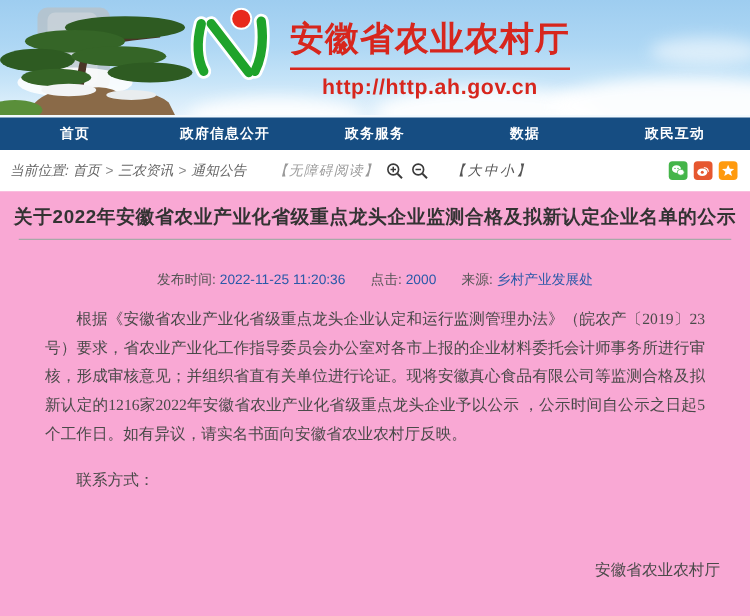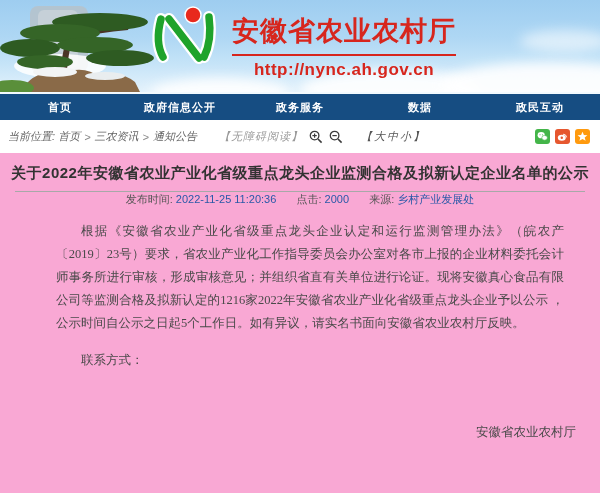--- a/index.html
+++ b/index.html
@@ -41,24 +41,24 @@
     align-items:center; justify-content:center; cursor:pointer; }
   .share-wechat { background:#44b549; }
   .share-weibo  { background:#e6572f; }
   .share-star   { background:#ff9a0e; }
 
   
   .content { width:600px; height:424px; background:#f9a8d4; overflow:hidden; }
   .art-title { margin-top:11px; text-align:center; font-size:15px; font-weight:bold;
     color:#333; letter-spacing:.5px; }
   .divider { margin:8px 15px 0 15px; border-top:1px solid #a8a8a8; }
-  .meta { margin-top:0; text-align:center; font-size:11px; color:#555; }
+  .meta { margin-top:24px; text-align:center; font-size:11px; color:#555; }
   .meta .v { color:#2959a8; }
   .meta .sp { display:inline-block; width:14px; }
-  .body-text { font-family:"Liberation Serif", serif; color:#4a4a4a; font-size:12.5px;margin-left:20px; }
+  .body-text { font-family:"Liberation Serif", serif; color:#4a4a4a; font-size:12.5px; }
   .para { margin:13px 36px 0 36px; line-height:23px; text-indent:2em; text-align:justify; }
   .contact { margin:14px 36px 0 36px; line-height:23px; text-indent:2em; }
   .signature { margin:50px 24px 0 0; text-align:right; line-height:20px; }
 </style>
 </head>
 <body>
 
 <div class="header">
   <div class="cloud c1"></div>
   <div class="cloud c2"></div>
@@ -92,21 +92,21 @@
     <g stroke="#1fa32b" stroke-width="7.5" stroke-linecap="round" fill="none">
       <path d="M15,13 C11,28 12,42 17,51"></path>
       <path d="M23,13 L53,52"></path>
       <path d="M63,11 C65,26 63,41 58,51"></path>
     </g>
     <circle cx="47" cy="9" r="8" fill="#e8291c" stroke="#ffffff" stroke-width="1.5"></circle>
   </svg>
 
   <div class="brand">
     <div class="site-name">安徽省农业农村厅</div>
-    <div class="site-url">http://nync.ah.gov.cn</div>
+    <div class="site-url">http://http.ah.gov.cn</div>
   </div>
 </div>
 
 <div class="nav">
   <div class="nav-item">首页</div>
   <div class="nav-item">政府信息公开</div>
   <div class="nav-item">政务服务</div>
   <div class="nav-item">数据</div>
   <div class="nav-item">政民互动</div>
 </div>

